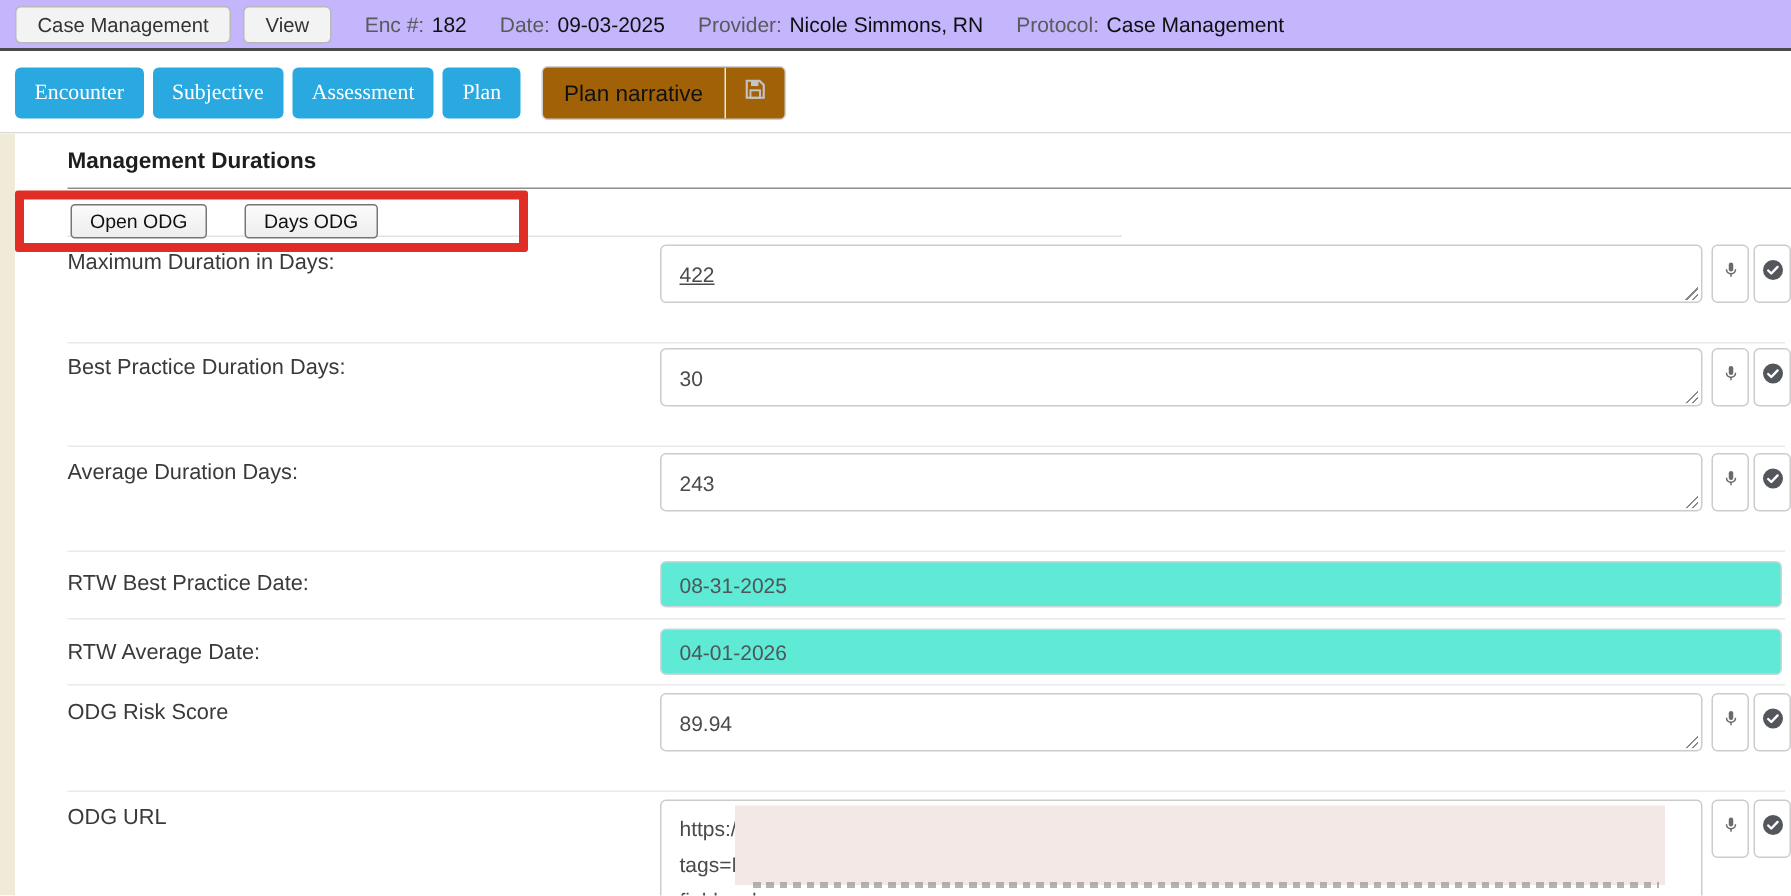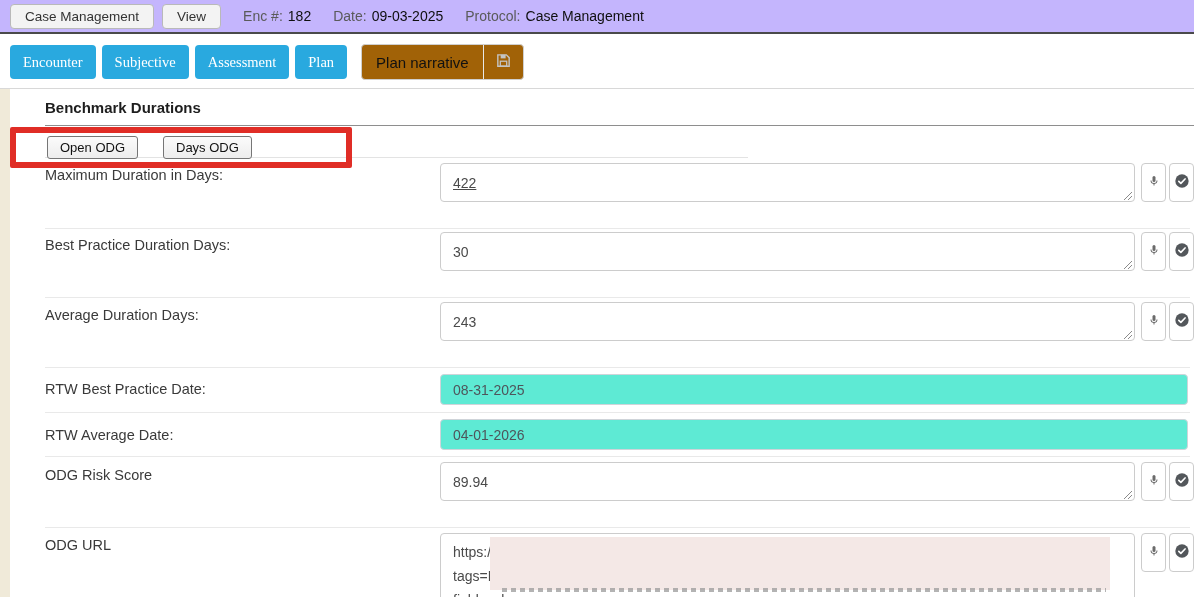--- a/index.html
+++ b/index.html
@@ -87,20 +87,24 @@
   <button class="hdr-btn">Case Management</button>
   <button class="hdr-btn">View</button>
   <div class="meta">
     <span class="pair">
       <span class="lbl">Enc #:</span>
       <span class="val">182</span>
     </span>
     <span class="pair">
       <span class="lbl">Date:</span>
       <span class="val">09-03-2025</span>
+    </span>
+    <span class="pair">
+      <span class="lbl">Provider:</span>
+      <span class="val">Nicole Simmons, RN</span>
     </span>
     <span class="pair">
       <span class="lbl">Protocol:</span>
       <span class="val">Case Management</span>
     </span>
   </div>
 </div>
 
 <div class="toolbar">
   <button class="tab-btn">Encounter</button>
@@ -118,21 +122,21 @@
           <rect x="7.5" y="13" width="9" height="7" fill="none" stroke="#c4c4c4" stroke-width="1.8"></rect>
         </svg>
       </span>
     </span>
   </div>
 </div>
 
 <div class="content">
   <div class="left-strip"></div>
 
-  <div class="section-title">Benchmark Durations</div>
+  <div class="section-title">Management Durations</div>
   <div class="title-rule"></div>
 
   <div class="odg-rule"></div>
   <button class="odg-btn odg-open">Open ODG</button>
   <button class="odg-btn odg-query">Days ODG</button>
   <div class="annotation"></div>
 
   <div class="row-label" style="top:78px">Maximum Duration in Days:</div>
   <textarea class="fld" style="top: 74px; text-decoration: underline;">422</textarea>
   <div class="resize-grip" style="left:1122px; top:101px"></div>

